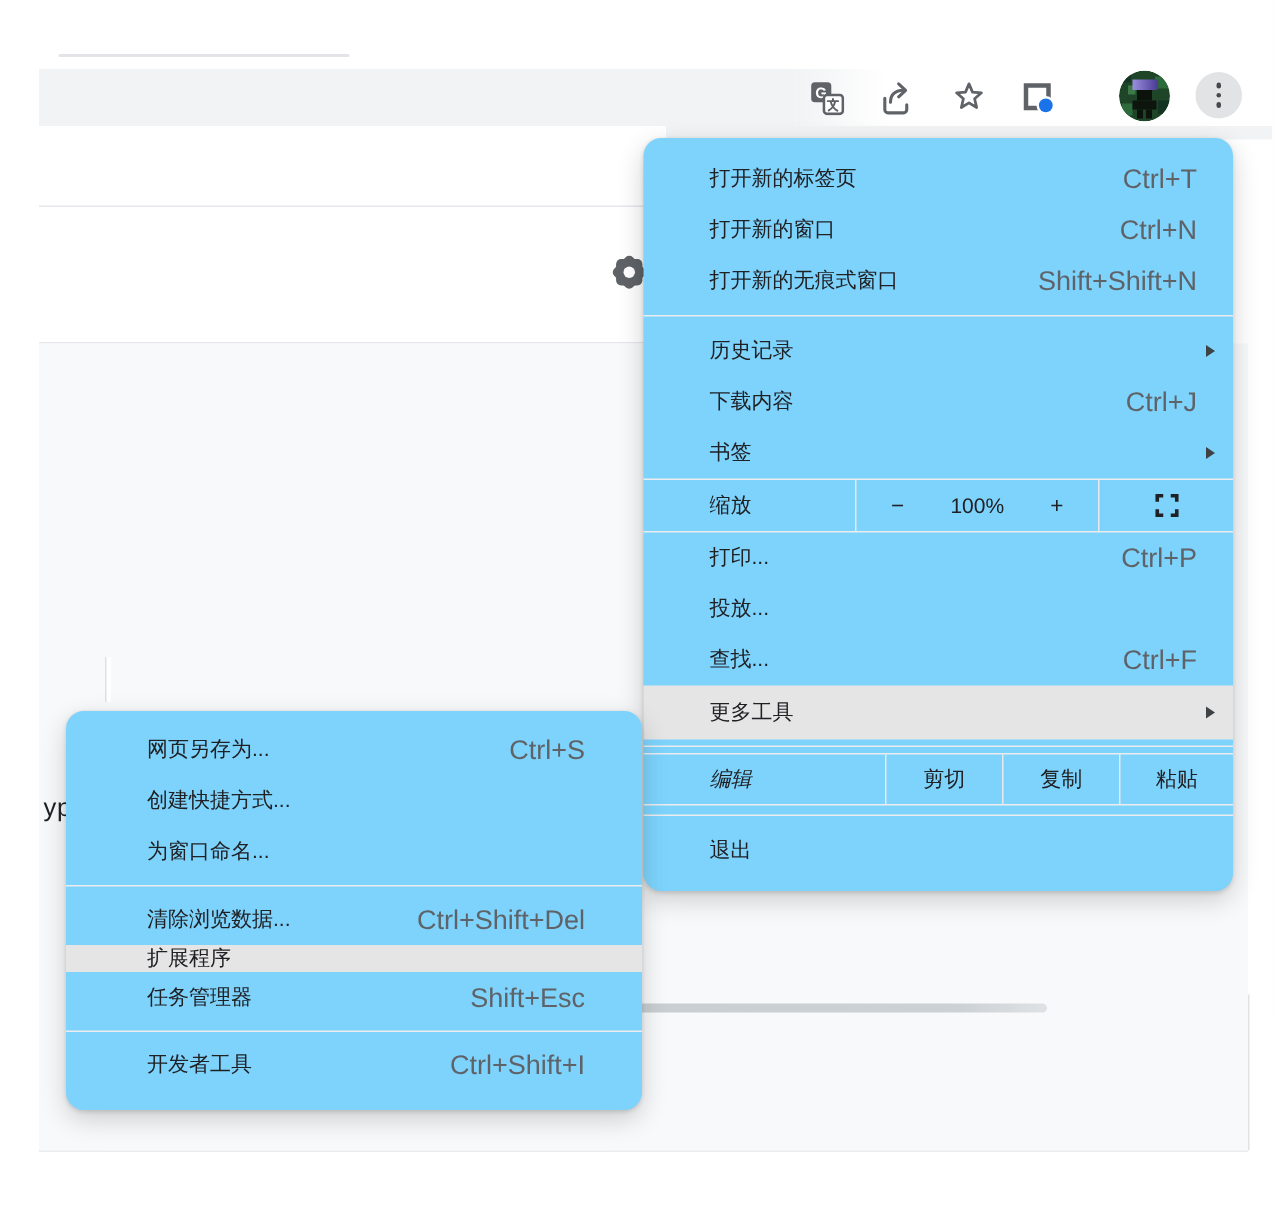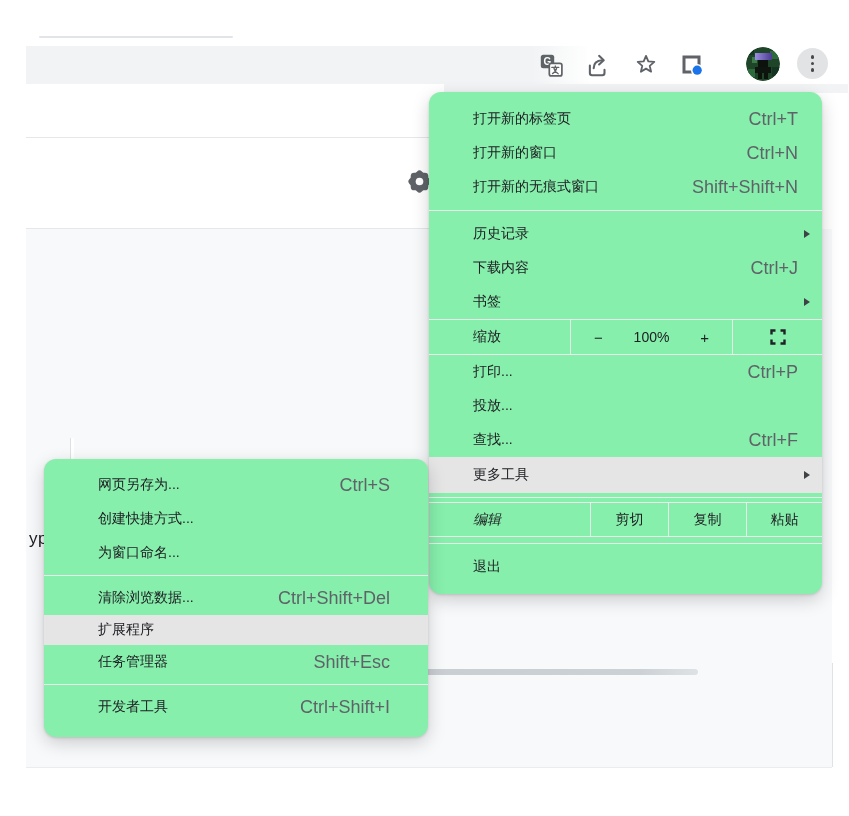--- a/index.html
+++ b/index.html
@@ -29,36 +29,36 @@
   .gear { left:380px; top:168px; width:27px; height:27px; }
 
   
   .tb-icon { position:absolute; display:flex; align-items:center; justify-content:center; }
   .avatar { left:720px; top:47px; width:34px; height:34px; border-radius:50%; overflow:hidden; }
   .dots-btn { left:771px; top:48px; width:31px; height:31px; border-radius:50%; background:#e2e3e4;
     display:flex; flex-direction:column; align-items:center; justify-content:center; gap:3.2px; }
   .dots-btn i { width:3.6px; height:3.6px; border-radius:50%; background:#46494c; }
 
   
-  .panel { position:absolute; background:#86efac; border-radius:12px;
+  .panel { position:absolute; background:#7dd3fc; border-radius:12px;
     box-shadow:0 1px 3px rgba(0,0,0,.13), 0 6px 18px rgba(0,0,0,.18);
     z-index:5; }
   .main-menu { left:429px; top:92px; width:393px; padding:10px 0; z-index:5; }
-  .sub-menu  { left:44px;  top:459px; width:384px; padding:9px 0 13px 0; z-index:6; }
+  .sub-menu  { left:44px;  top:474px; width:384px; padding:9px 0 13px 0; z-index:6; }
 
   .mi { position:relative; display:flex; align-items:center; height:34px;
     font-size:14px; color:#202124; white-space:nowrap; }
   .mi.hl { background:#e5e5e6; }
   .main-menu .mi .lbl { margin-left:44px; }
   .sub-menu  .mi .lbl { margin-left:54px; }
   .mi .sc { margin-left:auto; color:#5f6368; font-size:18px; }
   .main-menu .mi .sc { margin-right:24px; }
   .sub-menu  .mi .sc { margin-right:38px; }
   .mi-tall { height:36px; }
-  .mi-sub-hl { height:30px; }
+  .mi-sub-hl { height:18px; }
 
   .sep { height:1px; background:#ebecee; }
   .main-menu .sep { margin:6px 0; }
   .main-menu .sep-sm { margin:4px 0; }
   .sub-menu .sep { margin:5px 0; }
 
   .tri { position:absolute; right:12px; top:50%; transform:translateY(-50%);
     width:0; height:0; border-left:6px solid #3e4245;
     border-top:4.5px solid transparent; border-bottom:4.5px solid transparent; }
 

